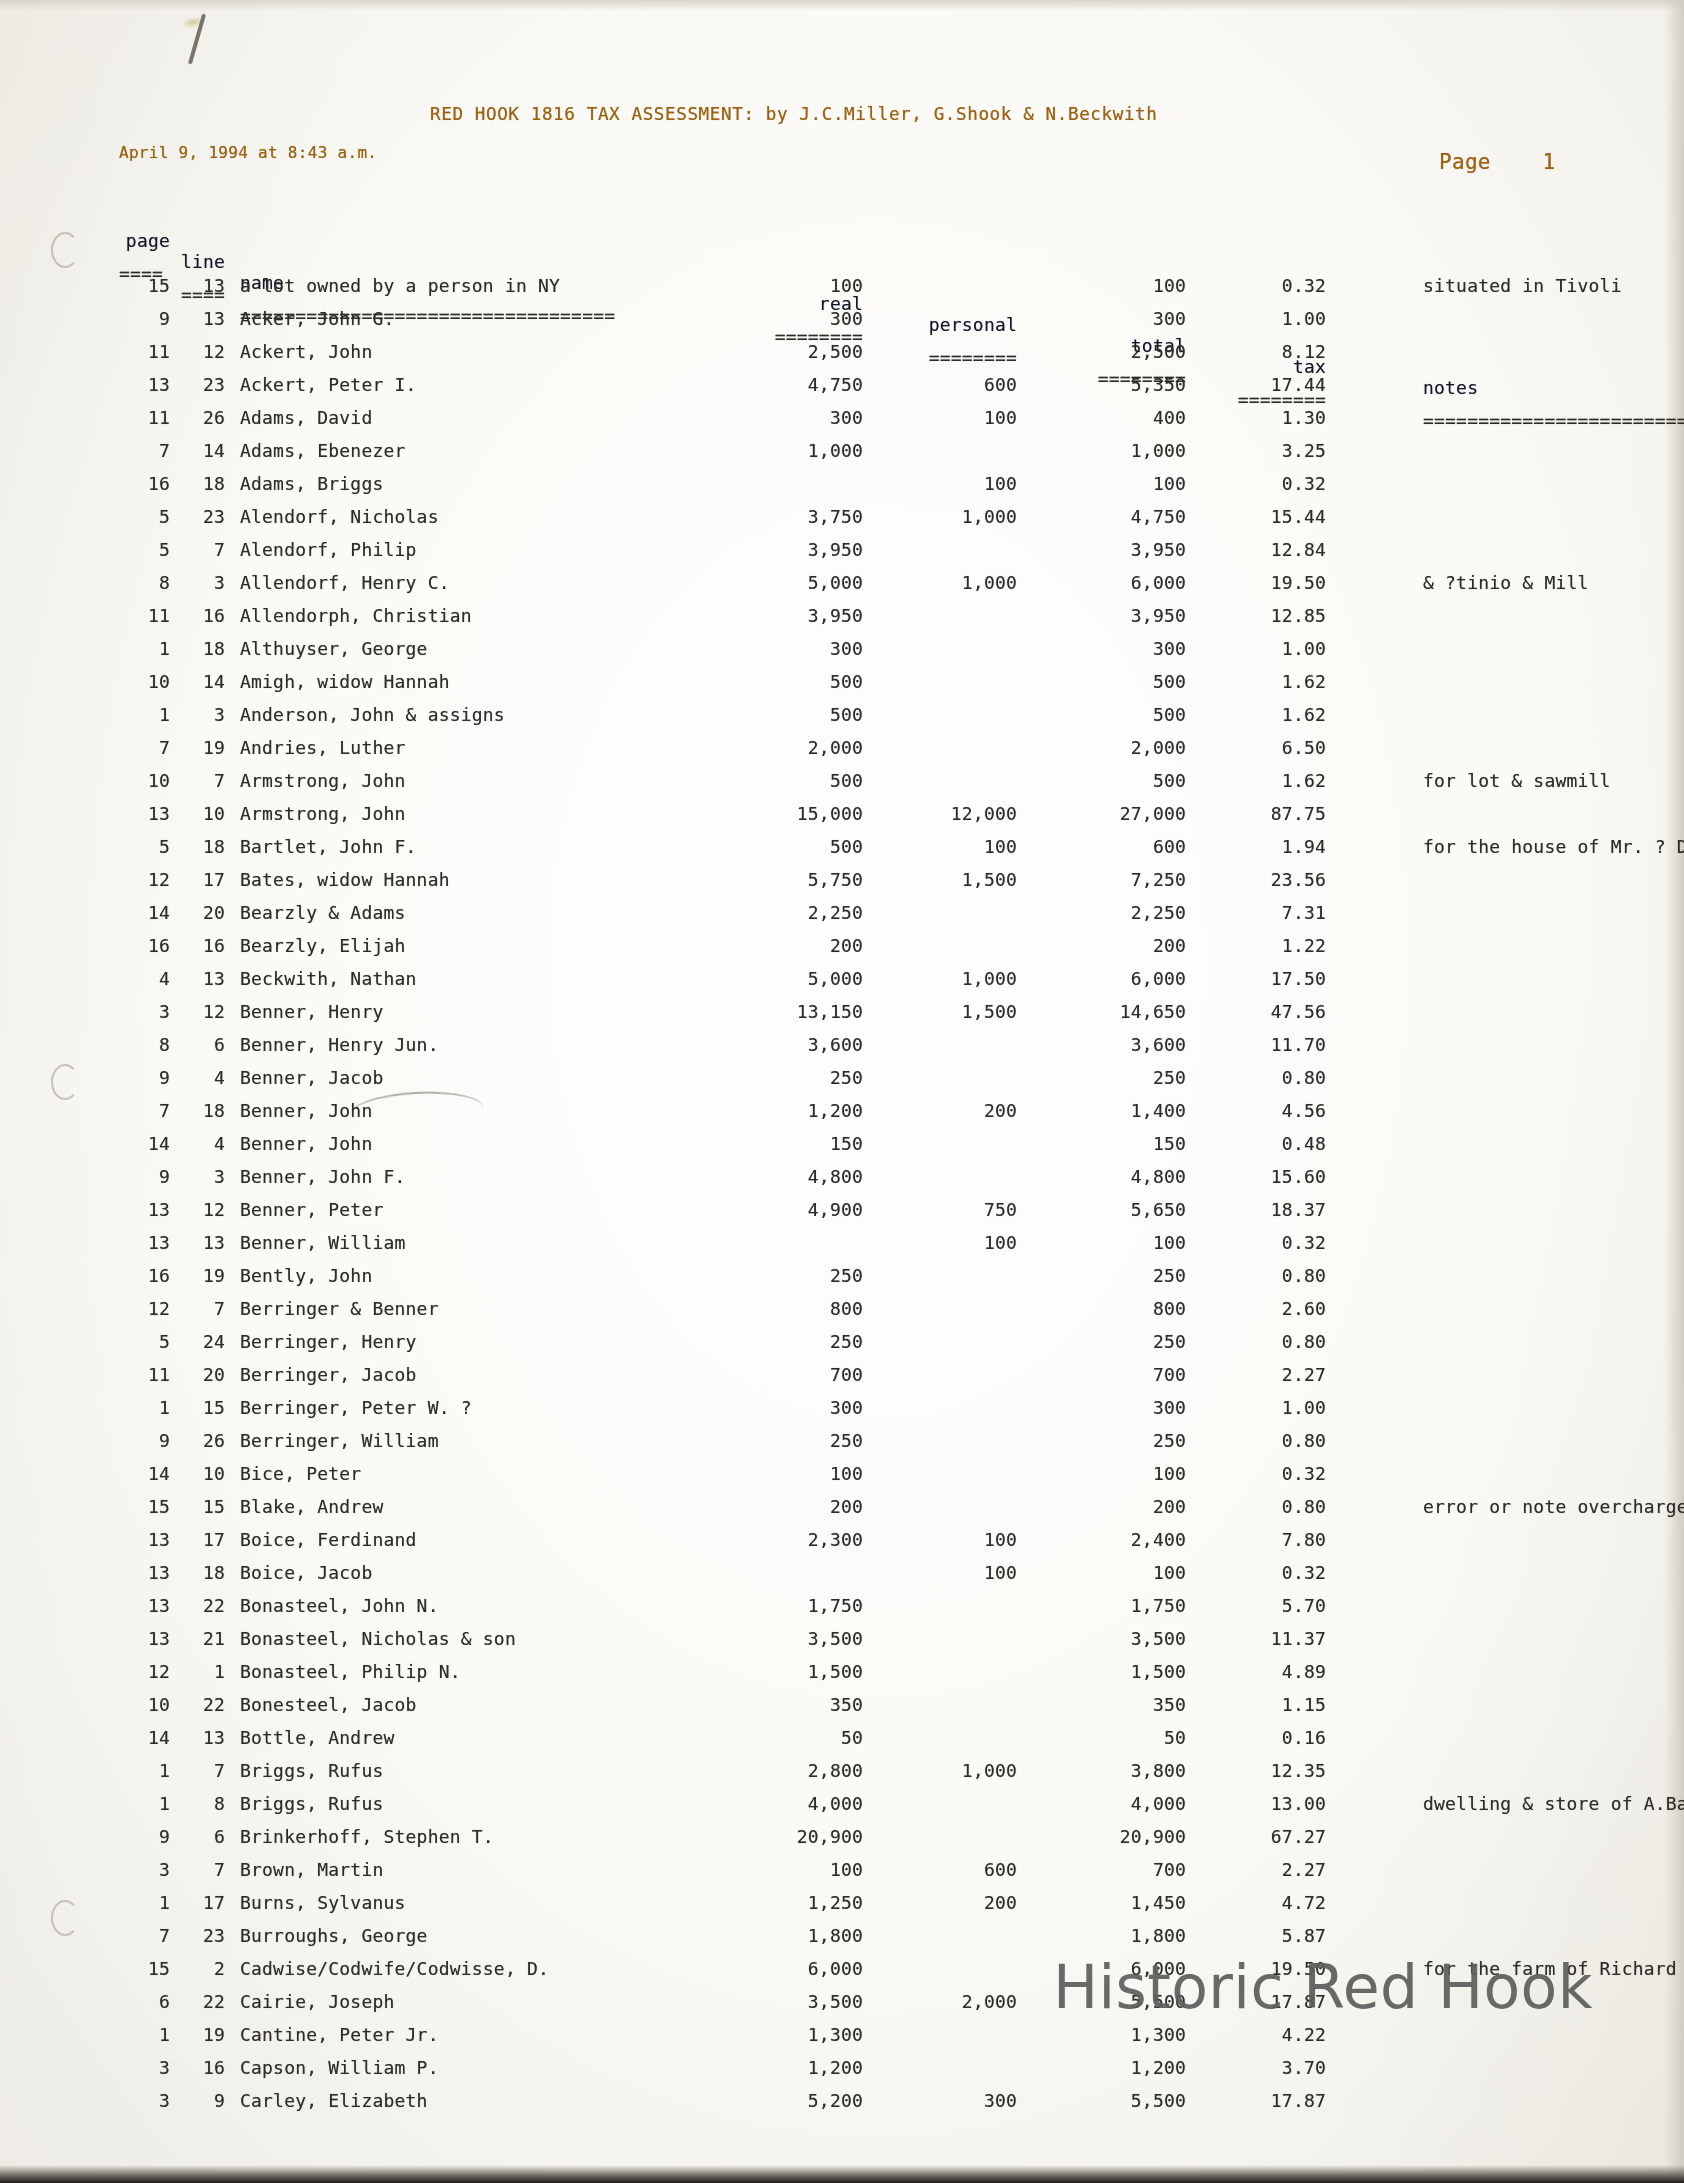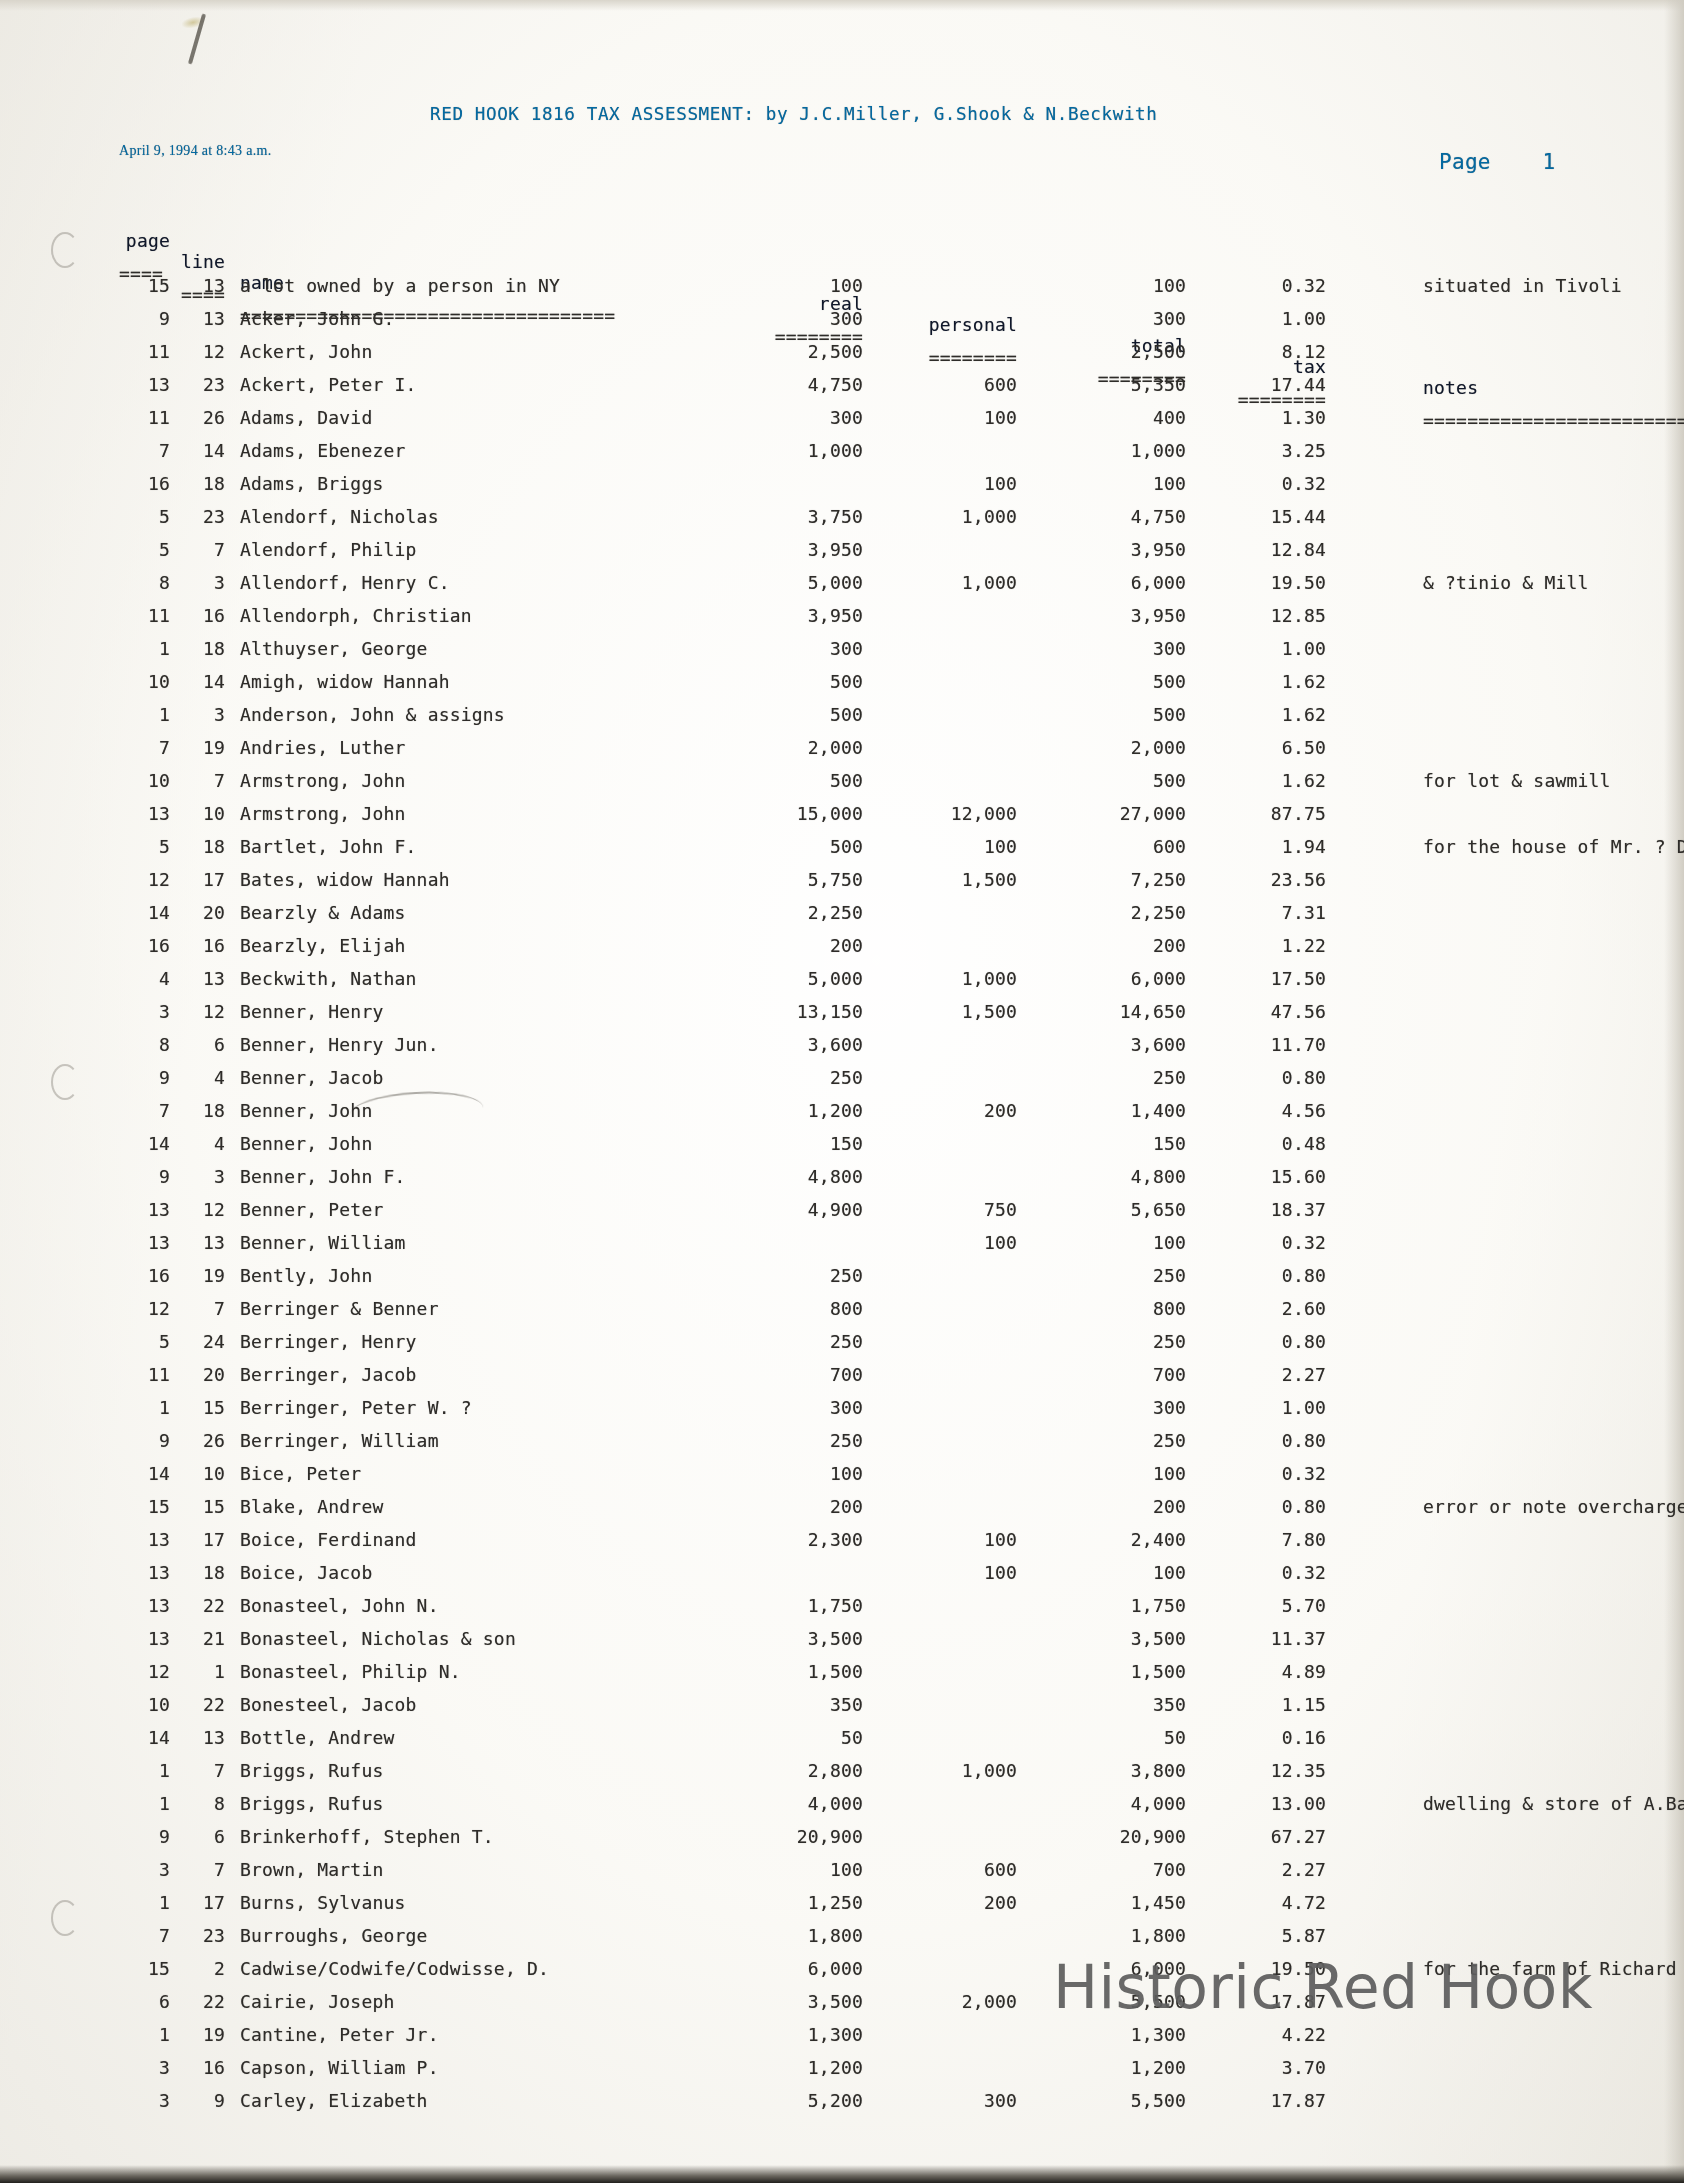--- a/index.html
+++ b/index.html
@@ -31,30 +31,30 @@
   }
   .edge-right{
     position:absolute;top:0;bottom:0;right:0;width:21px;
     background:linear-gradient(270deg, #cfcbc1 0%, rgba(251,250,247,0) 100%);
     pointer-events:none;
   }
 
   
   .typed{
     position:absolute;
-    color:#0369a1;
+    color:#a16207;
     font-size:18px;
     letter-spacing:0.3px;
     white-space:pre;
     font-family:"DejaVu Sans Mono","Liberation Mono",monospace;
     text-shadow:0 0 0.8px rgba(60,58,54,0.55);
   }
 
   #title{ top:104px; left:430px; font-size:17.6px; letter-spacing:0.6px;}
-  #datestamp{ top:143px; left:119px; font-size:14px;font-family:Liberation Serif, serif;}
+  #datestamp{ top:143px; left:119px; font-size:16px;}
   #pagelabel{ top:150px; left:1439px; font-size:21px;}
 
   
   .table{
     position:absolute;
     top:209px; left:119px;
     width:1446px;
   }
   .row{
     position:relative;

